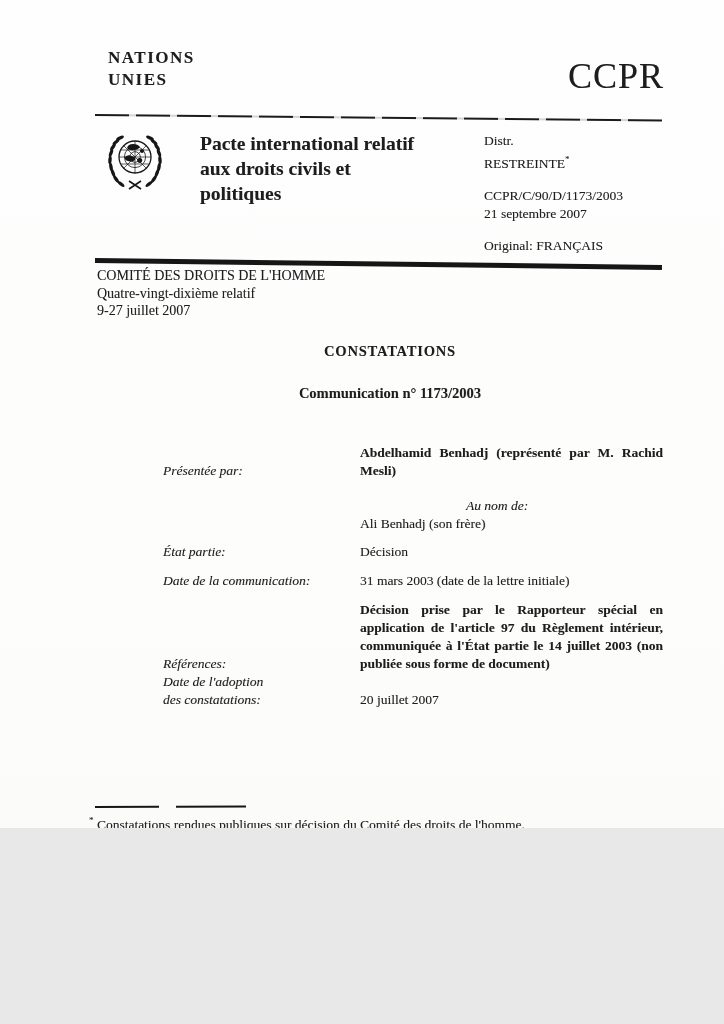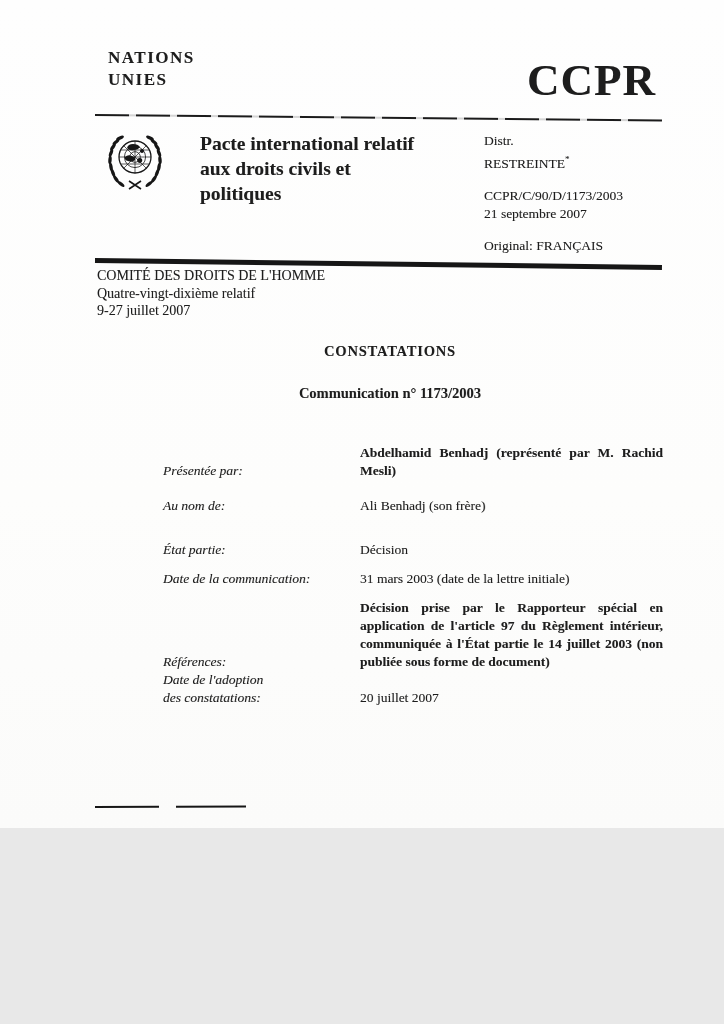--- a/index.html
+++ b/index.html
@@ -12,22 +12,22 @@
     color:#1d1d1d;
     overflow:hidden;
     text-shadow:0.3px 0.3px 0 rgba(25,25,25,0.28);
   }
   
   .org{
     position:absolute;left:108px;top:47px;
     font-weight:bold;font-size:17px;line-height:22px;letter-spacing:1.5px;
   }
   .ccpr{
-    position:absolute;top:58px;right:68px;
-    font-size:45px;font-weight:bold;letter-spacing:1px;line-height:1;
+    position:absolute;top:58px;right:60px;
+    font-size:36px;font-weight:normal;letter-spacing:1px;line-height:1;
   }
   .rule-thin{
     position:absolute;left:95px;top:114px;width:567px;height:2px;
     transform:rotate(0.55deg);transform-origin:left center;
     background:repeating-linear-gradient(90deg,#1b1b1b 0 34px,rgba(27,27,27,0.18) 34px 41px);
   }
   .emblem{position:absolute;left:101px;top:127px;width:68px;height:68px;}
   .covenant{
     position:absolute;left:200px;top:131px;width:235px;
     font-weight:bold;font-size:19.5px;line-height:25px;
@@ -51,21 +51,21 @@
     position:absolute;left:120px;top:385px;width:540px;text-align:center;
     font-weight:bold;font-size:14.5px;
   }
   
   .details{position:absolute;left:163px;top:444px;width:500px;font-size:13.5px;line-height:18px;}
   .row{display:flex;align-items:flex-end;}
   .row .label{width:197px;flex-shrink:0;font-style:italic;}
   .row .value{width:303px;}
   .justify{text-align:justify;font-weight:bold;}
   .mb17{margin-bottom:17px;}
-  .mb10{margin-bottom:26px;}
+  .mb10{margin-bottom:10px;flex-direction:column;}
   .mb11{margin-bottom:11px;}
   .value-offset{margin-top:18px;}
   
   .fn-rule{
     position:absolute;left:95px;top:806px;display:flex;gap:17px;
     transform:rotate(-0.2deg);transform-origin:left center;
   }
   .fn-rule span{display:block;height:0;border-top:2.5px solid #161616;}
   .fn-rule .seg1{width:64px;}
   .fn-rule .seg2{width:70px;}
@@ -171,14 +171,17 @@
         <div>des constatations:</div>
       </div>
       <div class="value value-offset">20 juillet 2007</div>
     </div>
   </div>
 
   <div class="fn-rule">
     <span class="seg1"></span>
     <span class="seg2"></span>
   </div>
+  <div class="footnote">
+    <sup>*</sup> <span>Constatations rendues publiques sur décision du Comité des droits de l'homme.</span>
+  </div>
 
 </div>
 
 </body></html>

